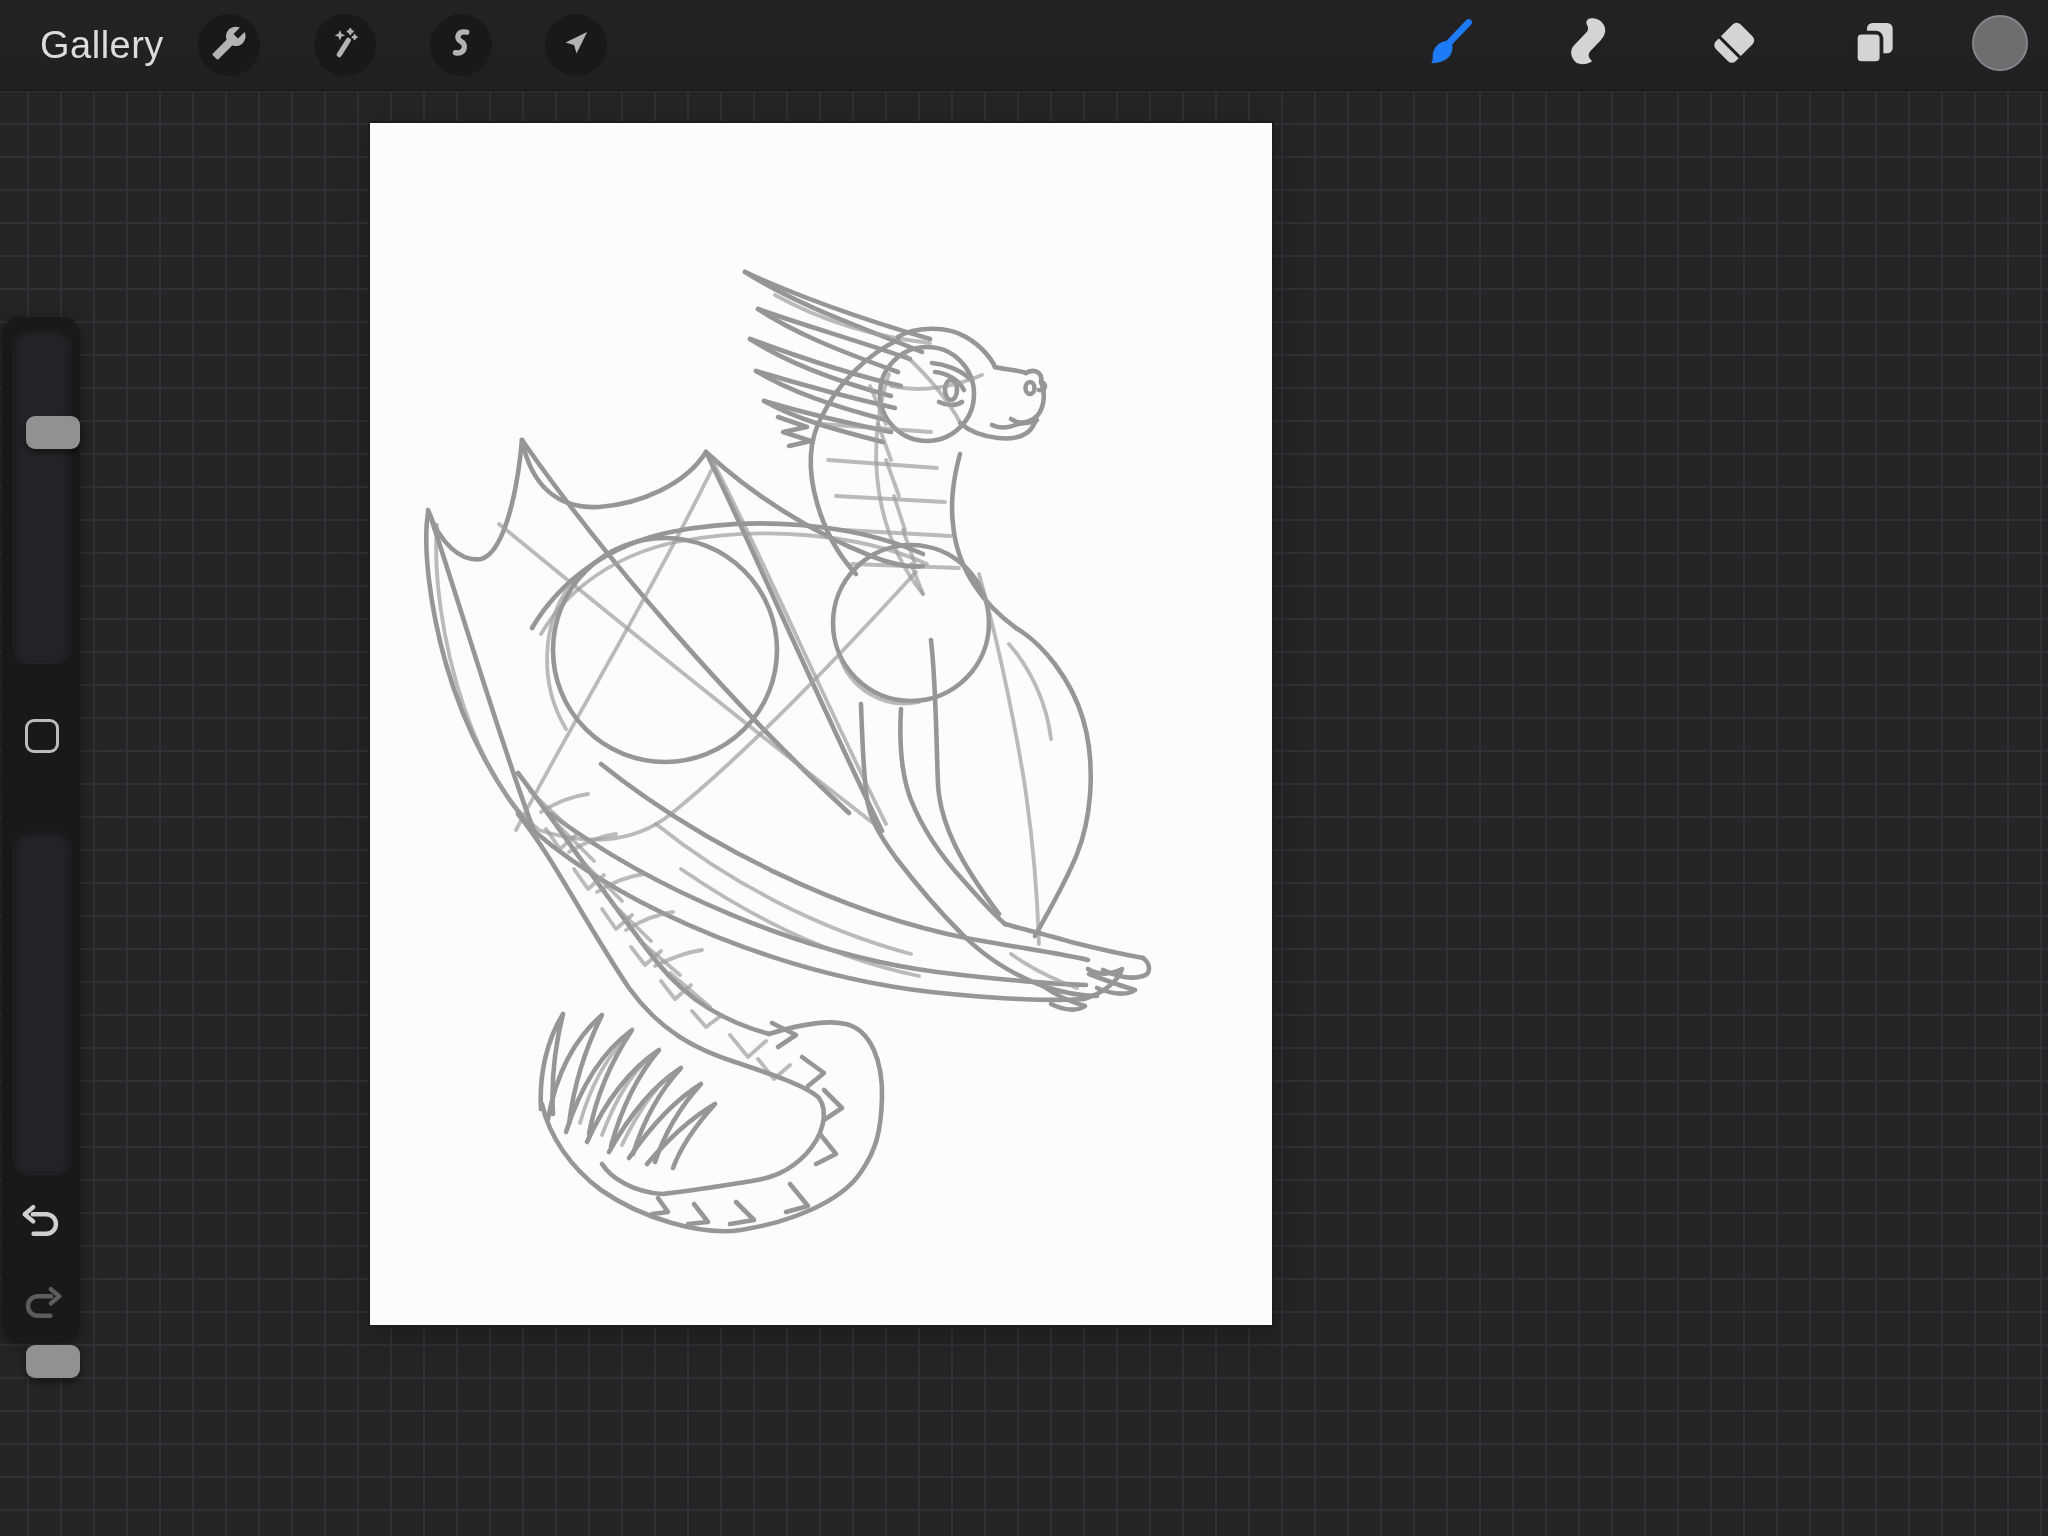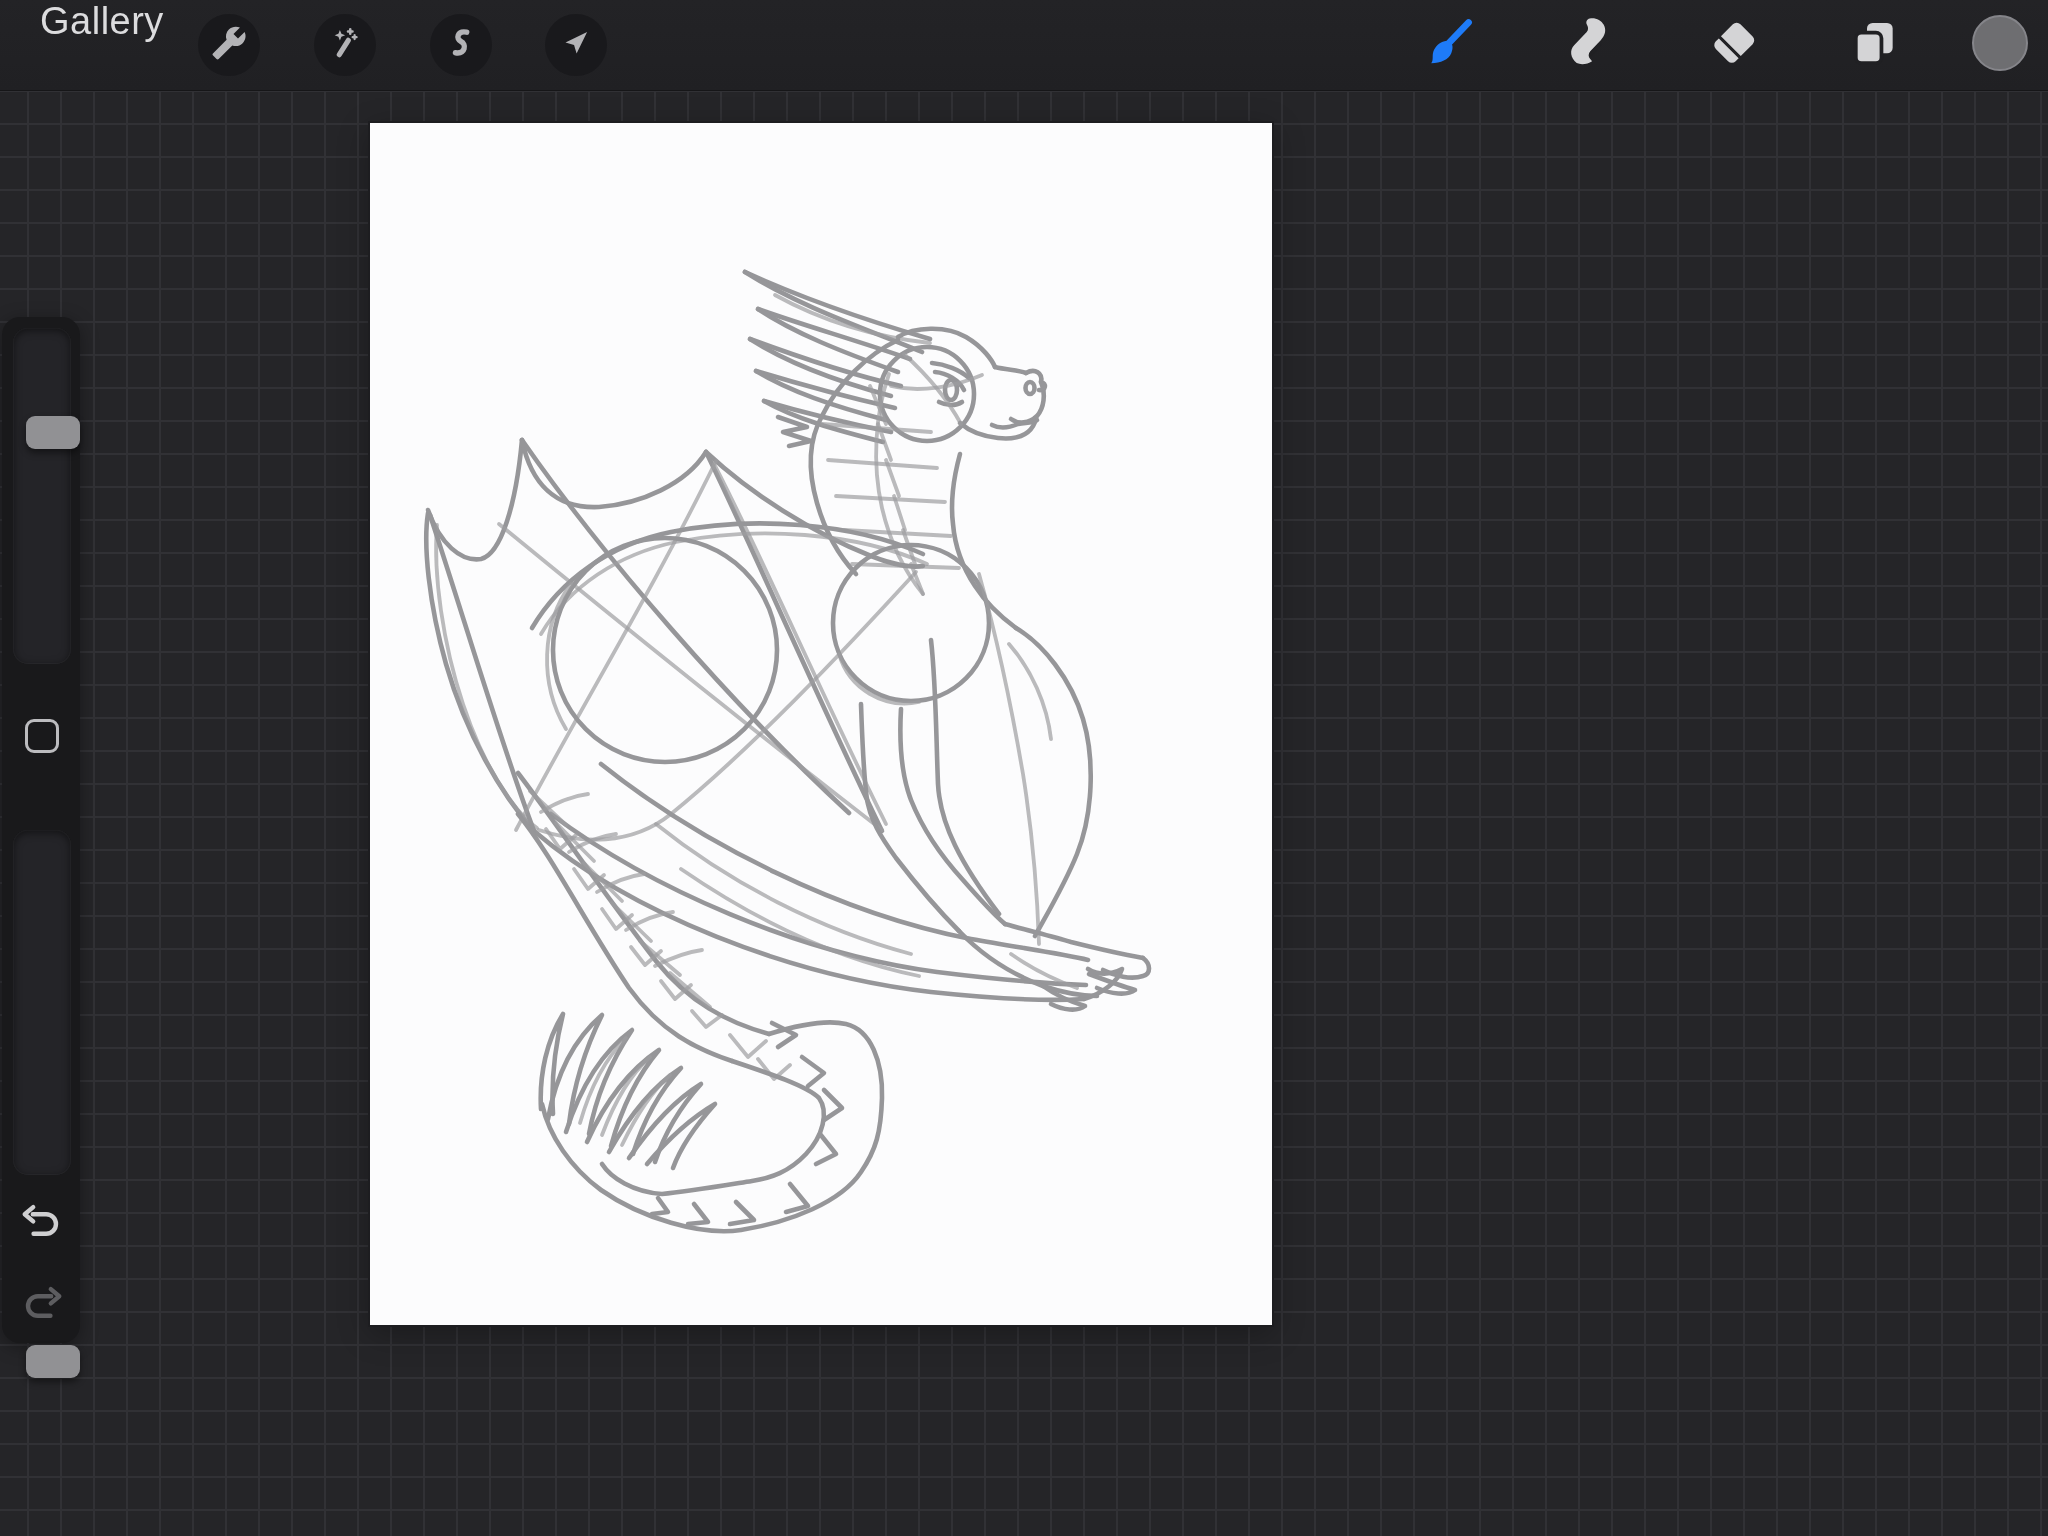--- a/index.html
+++ b/index.html
@@ -20,21 +20,21 @@
     background-position:-6px 24px;
   }
   
   #topbar{
     position:absolute;left:0;top:0;width:2048px;height:90px;
     background:linear-gradient(#232326,#202023);
     border-bottom:1px solid #161618;
     z-index:30;
   }
   #gallery-btn{
-    position:absolute;left:40px;top:0;height:90px;display:flex;
+    position:absolute;left:40px;top:0;height:90px;display:flex;align-items:center;
     color:#dcdcde;font-size:38px;font-weight:500;letter-spacing:.5px;cursor:default;
   }
   .tool-circle{
     position:absolute;top:14px;width:62px;height:62px;border-radius:50%;
     background:#19191c;display:flex;align-items:center;justify-content:center;
   }
   .tool-circle svg{width:36px;height:36px;}
   .rtool{
     position:absolute;top:13px;width:64px;height:64px;display:flex;align-items:center;justify-content:center;
   }

